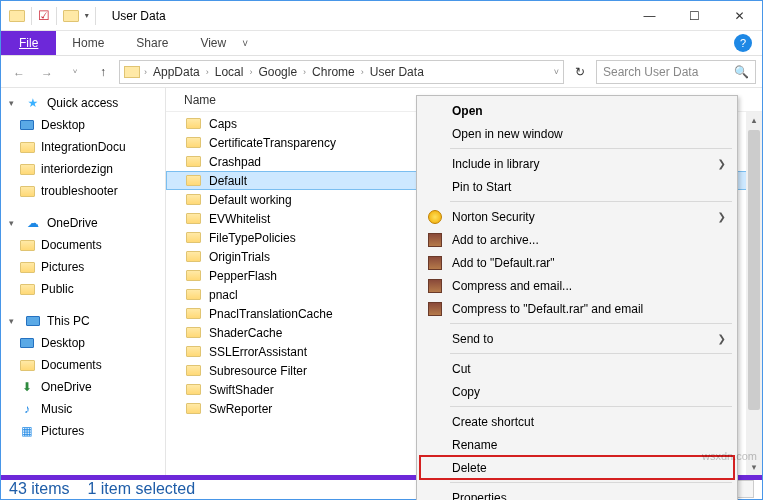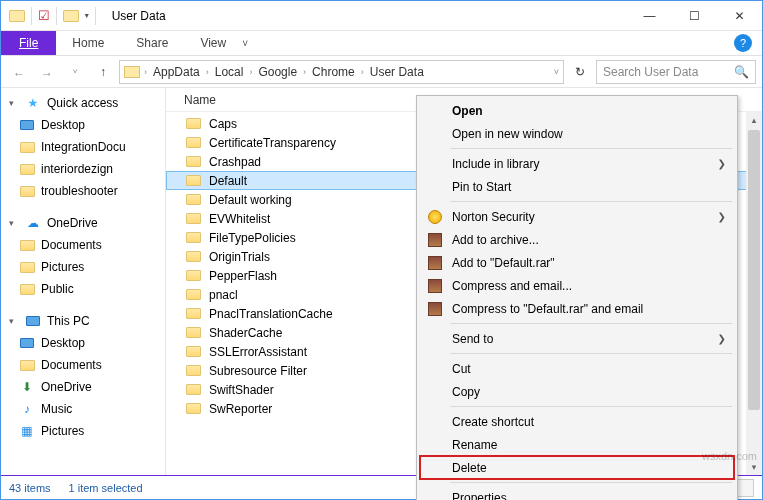--- a/index.html
+++ b/index.html
@@ -40,21 +40,21 @@
 .monitor-ico { width: 14px; height: 10px; border: 1.5px solid #2571c0; background: #5aa9e6; border-radius: 1px; position: relative; }
 .main { flex: 1; display: flex; flex-direction: column; min-width: 0; position: relative; }
 .colheader { height: 24px; border-bottom: 1px solid #eee; display: flex; align-items: center; padding-left: 18px; color: #333; font-size: 12px; }
 .filelist { flex: 1; overflow: hidden; padding: 2px 0; }
 .file-row { display: flex; align-items: center; gap: 8px; padding: 2px 0 2px 20px; height: 19px; }
 .file-row.selected { background: #cde8ff; border: 1px solid #7abef0; padding-left: 19px; }
 .file-row .folder-ico { flex-shrink: 0; }
 .scrollbar-v { position: absolute; right: 0; top: 24px; bottom: 0; width: 16px; background: #f0f0f0; }
 .scrollbar-v .thumb { position: absolute; left: 2px; right: 2px; top: 18px; height: 280px; background: #ccc; border-radius: 2px; }
 .scrollbar-v .arr { position: absolute; left: 0; right: 0; height: 16px; display: flex; align-items:center; justify-content:center; color:#666; font-size:9px;}
-.statusbar { height: 24px; border-top: 1px solid #6d28d9; display: flex; align-items: center; padding: 0 8px; color: #1e5da8; font-size: 11px; gap: 18px; }
+.statusbar { height: 24px; border-top: 5px solid #6d28d9; display: flex; padding: 0 8px; color: #1e5da8; font-size: 16px; gap: 18px; }
 .statusbar .viewbtns { margin-left: auto; display: flex; gap: 2px; }
 .statusbar .vbtn { width: 20px; height: 18px; border: 1px solid #ccc; background: #f5f5f5; }
 .context-menu { position: absolute; left: 416px; top: 95px; width: 322px; background: #f4f4f4; border: 1px solid #bdbdbd; box-shadow: 2px 2px 4px rgba(0,0,0,.2); padding: 3px; font-size: 12px; z-index: 10; }
 .cm-item { display: flex; align-items: center; height: 23px; padding: 0 26px 0 32px; position: relative; }
 .cm-item.bold { font-weight: 600; }
 .cm-sep { height: 1px; background: #d8d8d8; margin: 3px 2px 3px 30px; }
 .cm-item .sub { position: absolute; right: 8px; color: #555; font-size: 10px; }
 .cm-item .ico { position: absolute; left: 6px; width: 18px; height: 18px; display:flex; align-items:center; justify-content:center; }
 .cm-item.highlight { outline: 2px solid #d42020; outline-offset: -1px; }
 .norton-ico { width:14px; height:14px; border-radius:50%; background: radial-gradient(#ffe05a,#f0a800); border:1px solid #c08000;}

